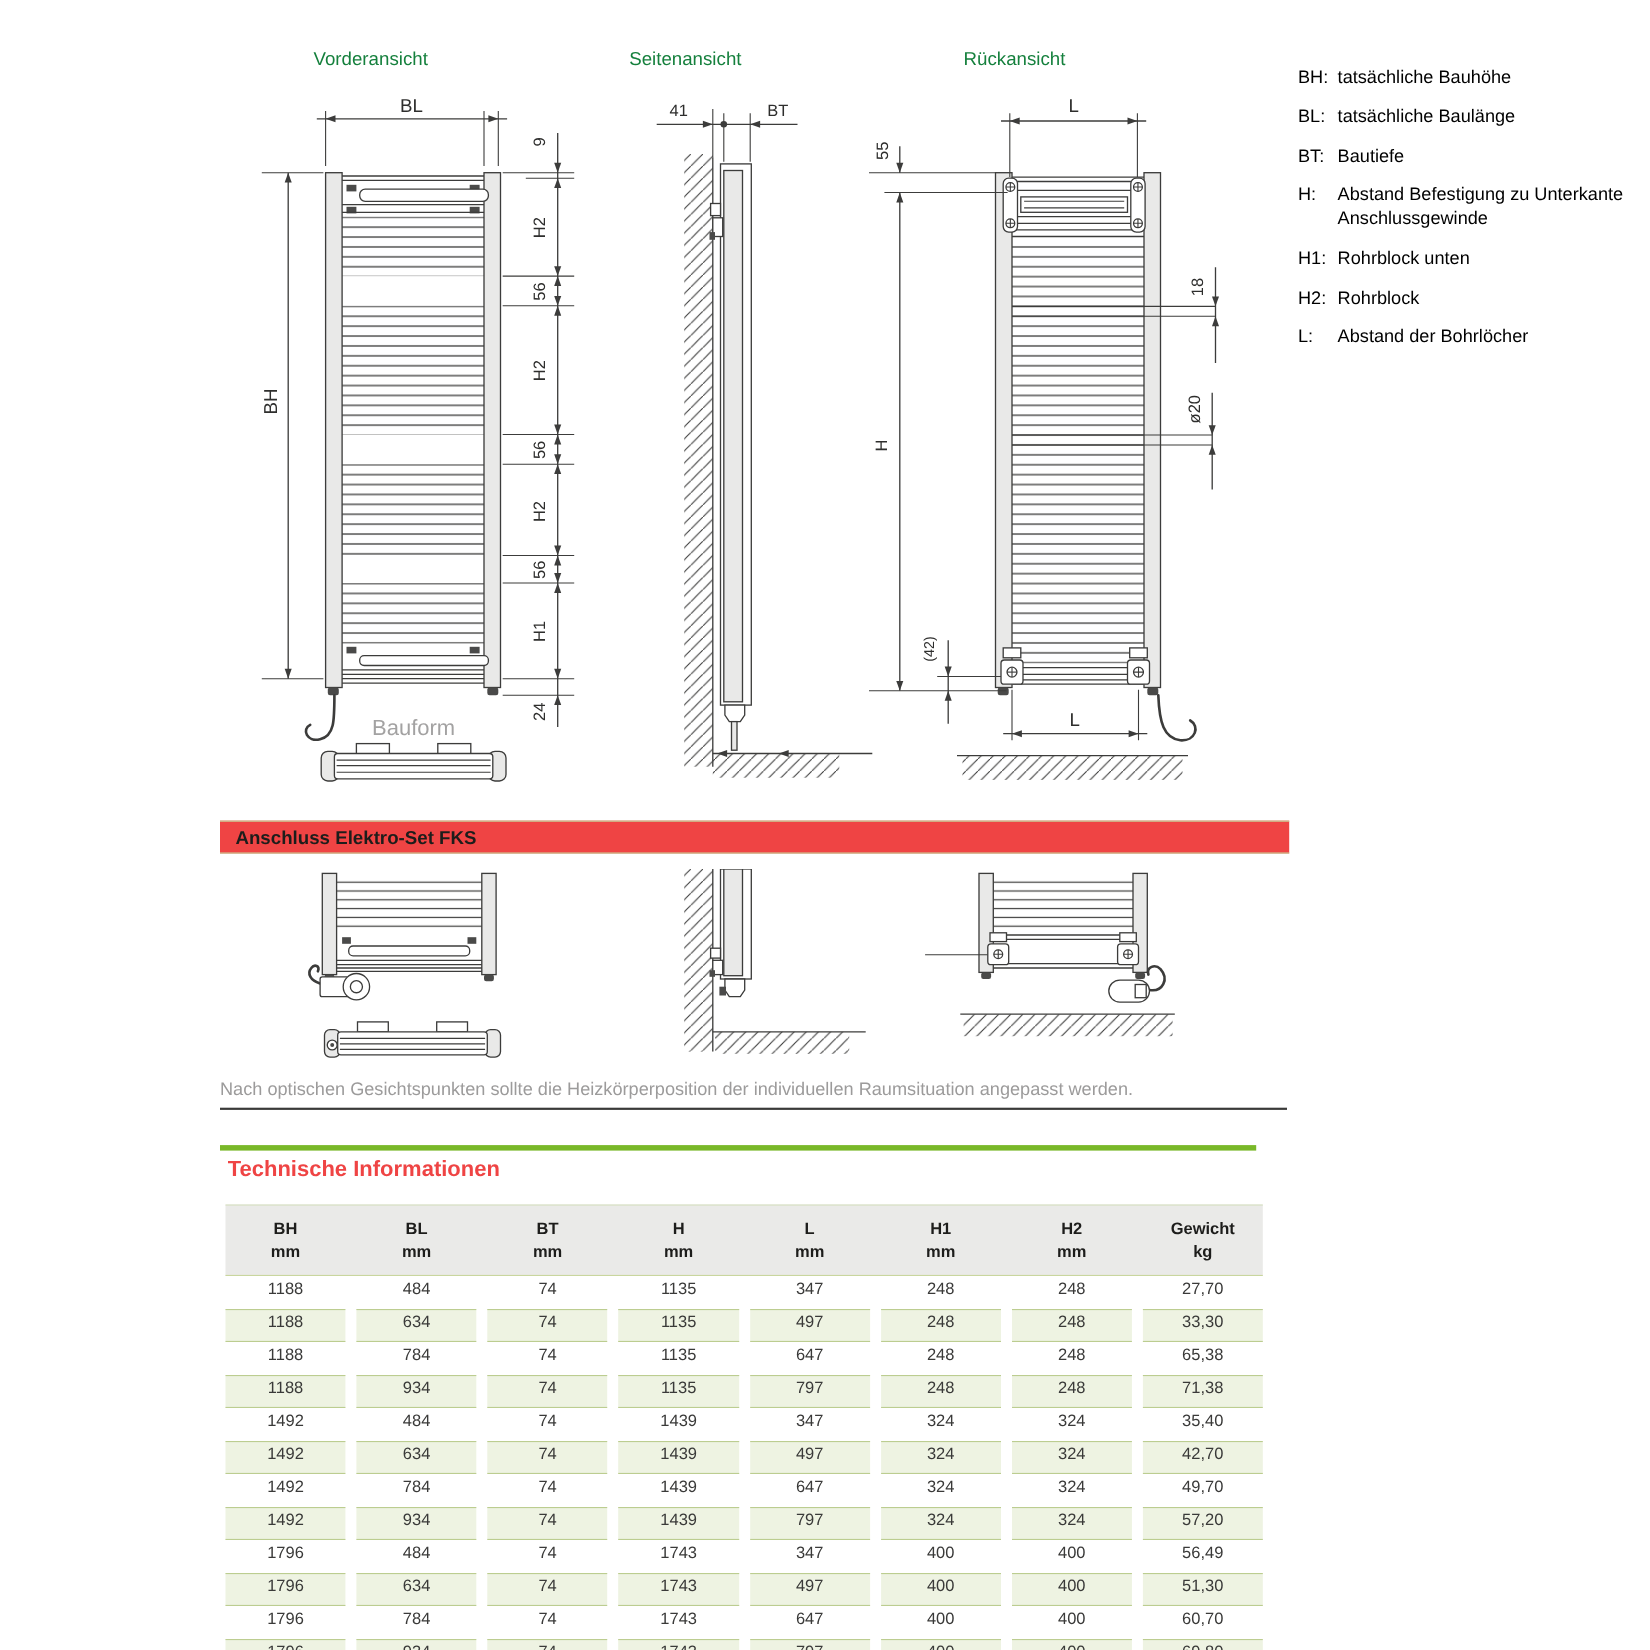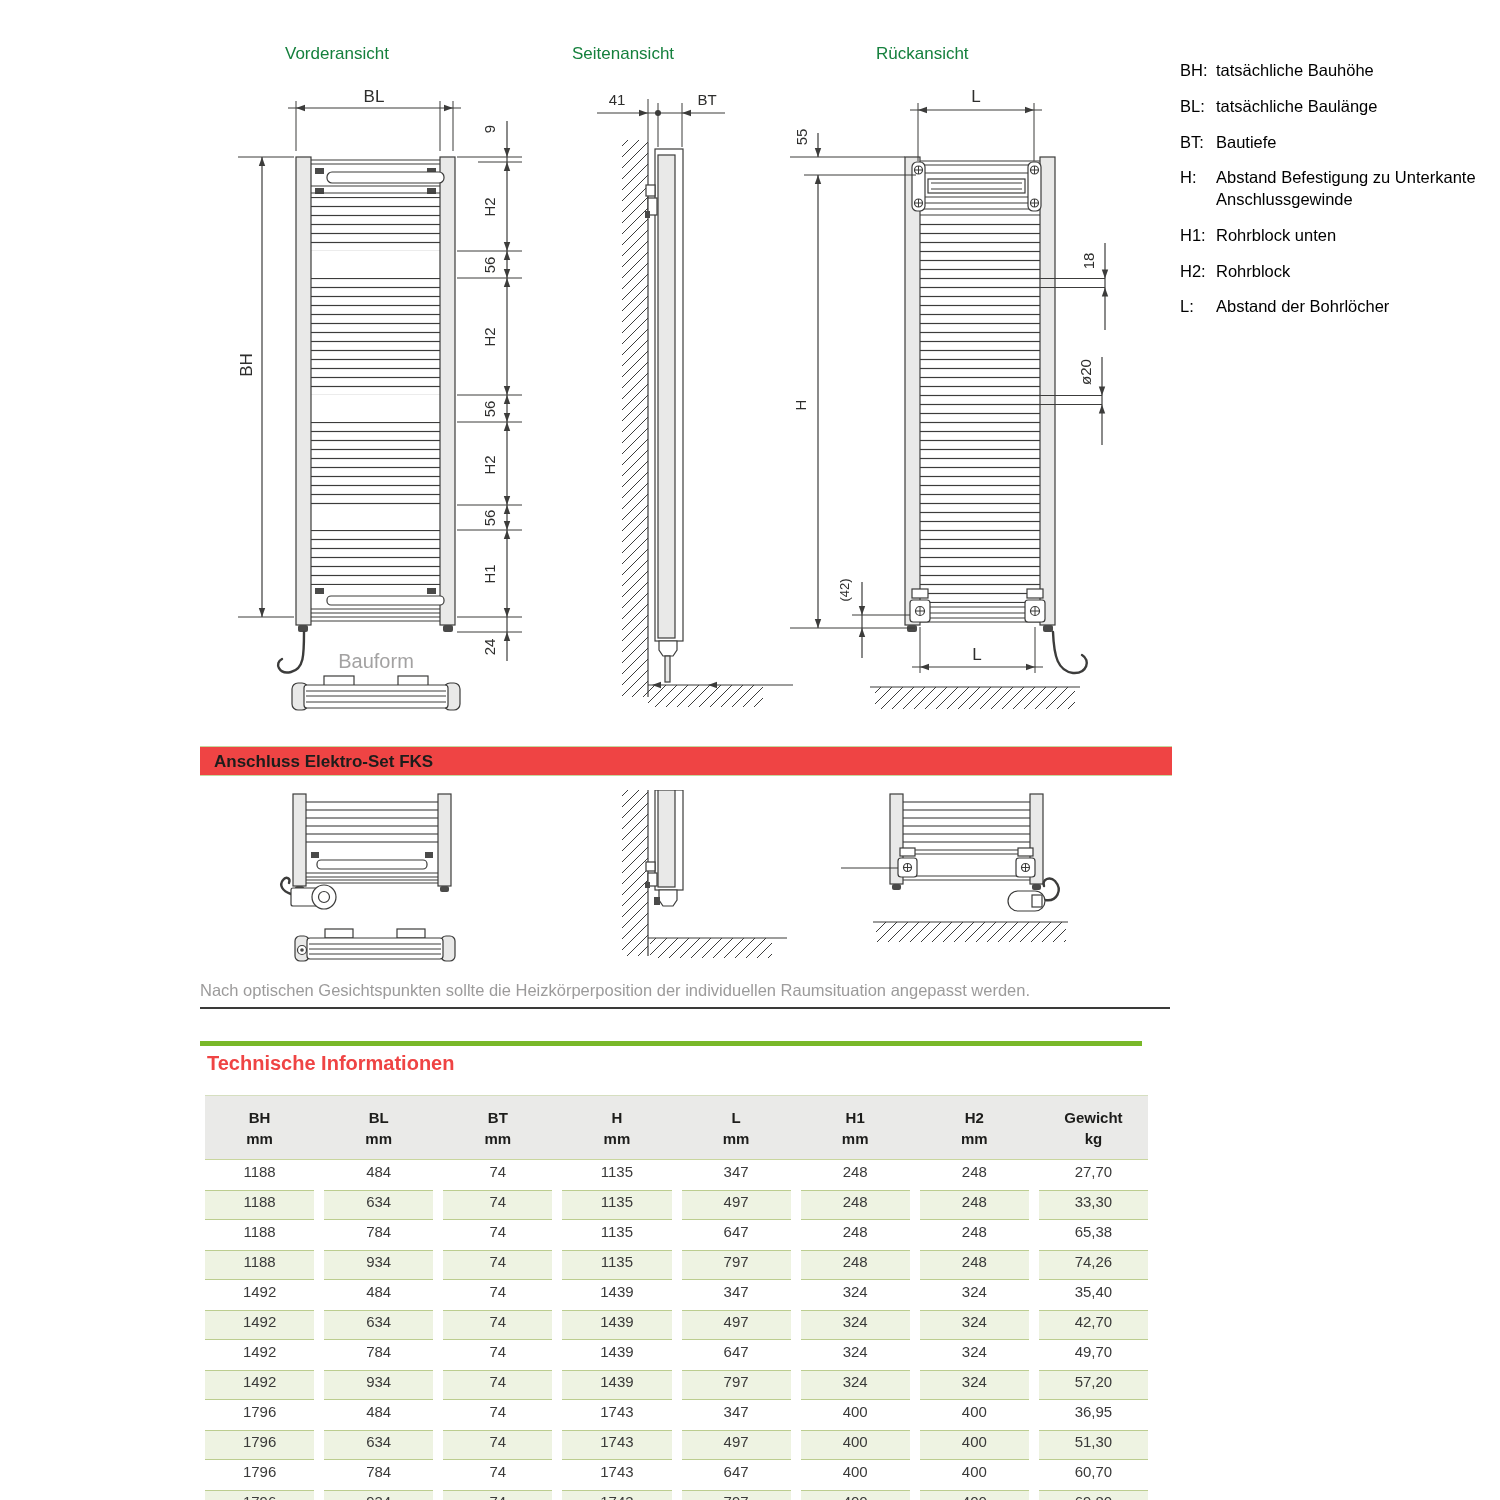--- a/index.html
+++ b/index.html
@@ -465,21 +465,21 @@
           <div class="cell">65,38</div>
         </div>
         <div class="trow green">
           <div class="cell">1188</div>
           <div class="cell">934</div>
           <div class="cell">74</div>
           <div class="cell">1135</div>
           <div class="cell">797</div>
           <div class="cell">248</div>
           <div class="cell">248</div>
-          <div class="cell">74,26</div>
+          <div class="cell">71,38</div>
         </div>
         <div class="trow">
           <div class="cell">1492</div>
           <div class="cell">484</div>
           <div class="cell">74</div>
           <div class="cell">1439</div>
           <div class="cell">347</div>
           <div class="cell">324</div>
           <div class="cell">324</div>
           <div class="cell">35,40</div>
@@ -515,21 +515,21 @@
           <div class="cell">57,20</div>
         </div>
         <div class="trow">
           <div class="cell">1796</div>
           <div class="cell">484</div>
           <div class="cell">74</div>
           <div class="cell">1743</div>
           <div class="cell">347</div>
           <div class="cell">400</div>
           <div class="cell">400</div>
-          <div class="cell">36,95</div>
+          <div class="cell">56,49</div>
         </div>
         <div class="trow green">
           <div class="cell">1796</div>
           <div class="cell">634</div>
           <div class="cell">74</div>
           <div class="cell">1743</div>
           <div class="cell">497</div>
           <div class="cell">400</div>
           <div class="cell">400</div>
           <div class="cell">51,30</div>

